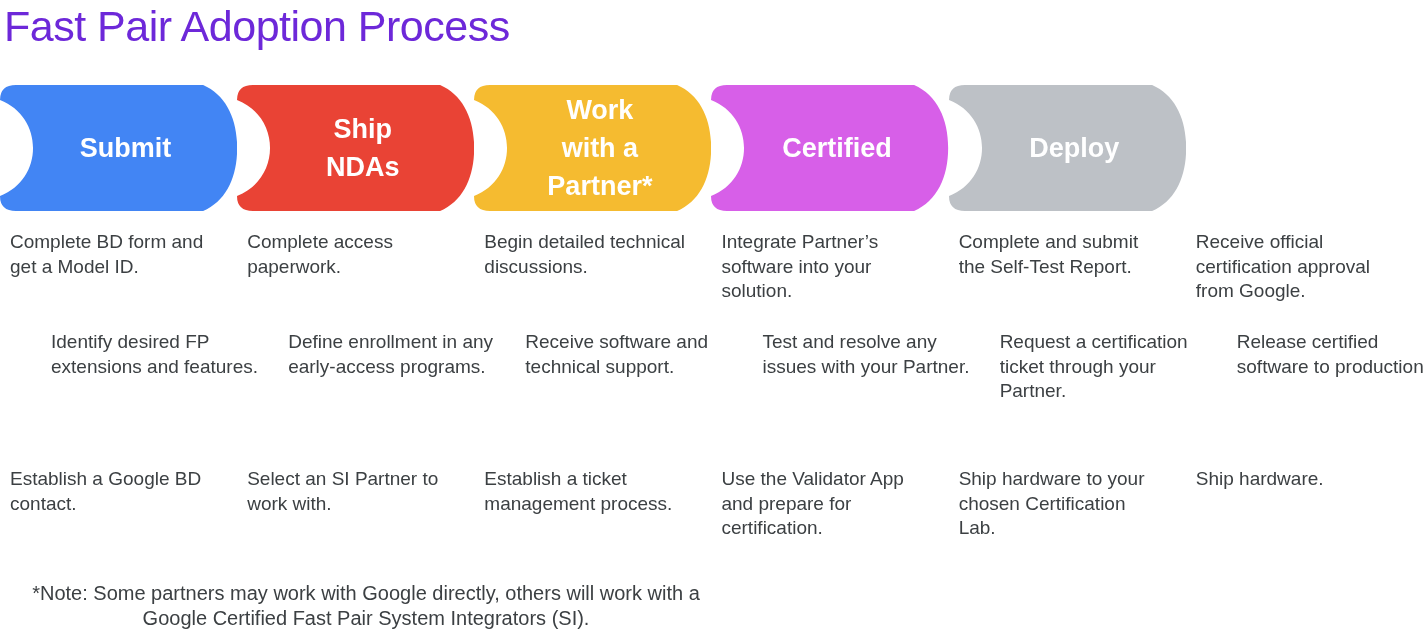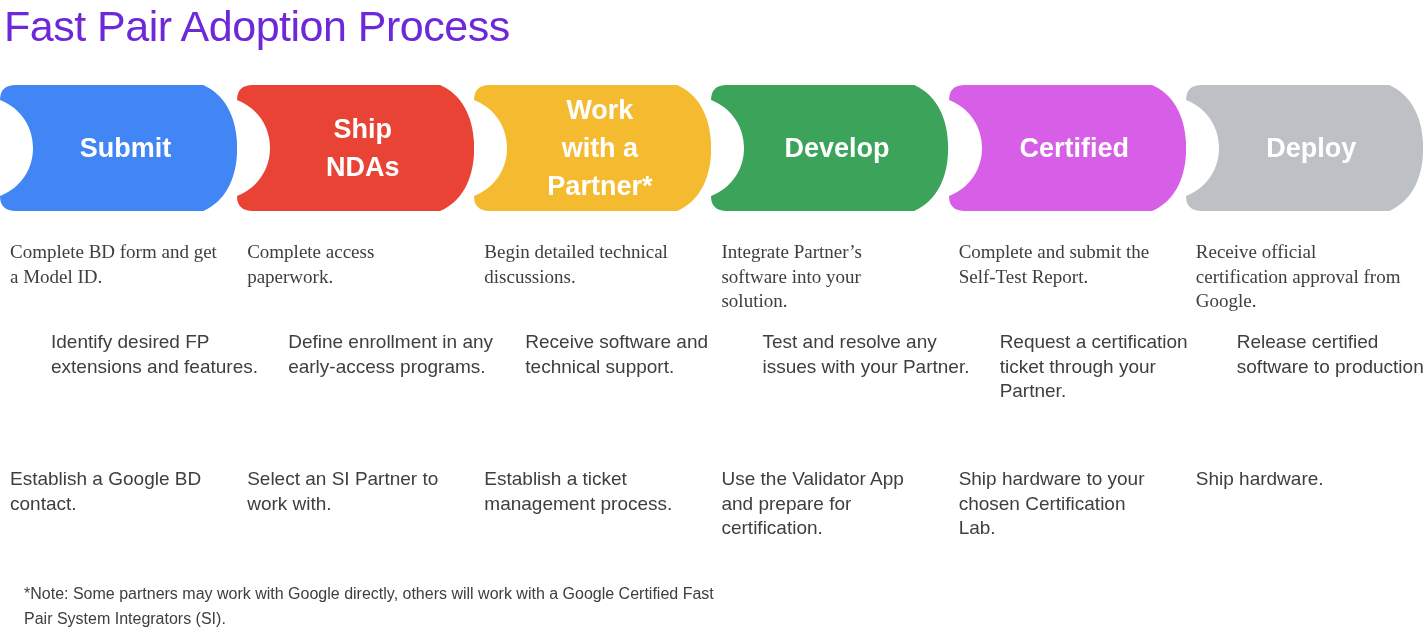--- a/index.html
+++ b/index.html
@@ -30,30 +30,30 @@
   .step-label{
     position:absolute;left:18px;right:4px;top:0;bottom:0;
     display:flex;flex-direction:column;justify-content:center;
     text-align:center;
     color:#ffffff;font-size:27px;font-weight:700;line-height:38px;
   }
   .row{
     position:absolute;left:0;width:1423px;
     display:grid;grid-template-columns:repeat(6,237.17px);
   }
-  .row-1{top:240px;font-family:Liberation Serif, serif;}
+  .row-1{top:230px;}
   .row-2{top:330px;margin-left:41px;}
   .row-3{top:467px;}
   .cell{
     padding:0 20px 0 10px;
     font-size:19px;line-height:24.5px;color:#3c4043;
   }
   .footnote{
-    position:absolute;left:24px;top:581px;width:712px;
-    font-size:16px;line-height:25px;color:#3c4043;
+    position:absolute;left:10px;top:581px;width:712px;
+    font-size:20px;line-height:25px;color:#3c4043;text-align:center;
   }
 </style>
 </head>
 <body>
 
 <div class="page">
 
   <div class="title">Fast Pair Adoption Process</div>
 
   <div class="steps">
@@ -83,30 +83,20 @@
       <svg viewBox="0 0 237 126" preserveAspectRatio="none">
         <path d="M16 0 H203 C226 10 237 34 237 63 C237 92 226 116 203 126 H16 Q0 126 0 111 C44 94 44 32 0 15 Q0 0 16 0 Z" fill="#F5BB30"></path>
       </svg>
       <div class="step-label">
         <span>Work</span>
         <span>with a</span>
         <span>Partner*</span>
       </div>
     </div>
 
-    <div class="step">
-      <svg viewBox="0 0 237 126" preserveAspectRatio="none">
-        <path d="M16 0 H203 C226 10 237 34 237 63 C237 92 226 116 203 126 H16 Q0 126 0 111 C44 94 44 32 0 15 Q0 0 16 0 Z" fill="#3CA45A"></path>
-      </svg>
-      <div class="step-label">
-        <span>Develop</span>
-        <span></span>
-        <span></span>
-      </div>
-    </div>
 
     <div class="step">
       <svg viewBox="0 0 237 126" preserveAspectRatio="none">
         <path d="M16 0 H203 C226 10 237 34 237 63 C237 92 226 116 203 126 H16 Q0 126 0 111 C44 94 44 32 0 15 Q0 0 16 0 Z" fill="#D75FE8"></path>
       </svg>
       <div class="step-label">
         <span>Certified</span>
         <span></span>
       </div>
     </div>

